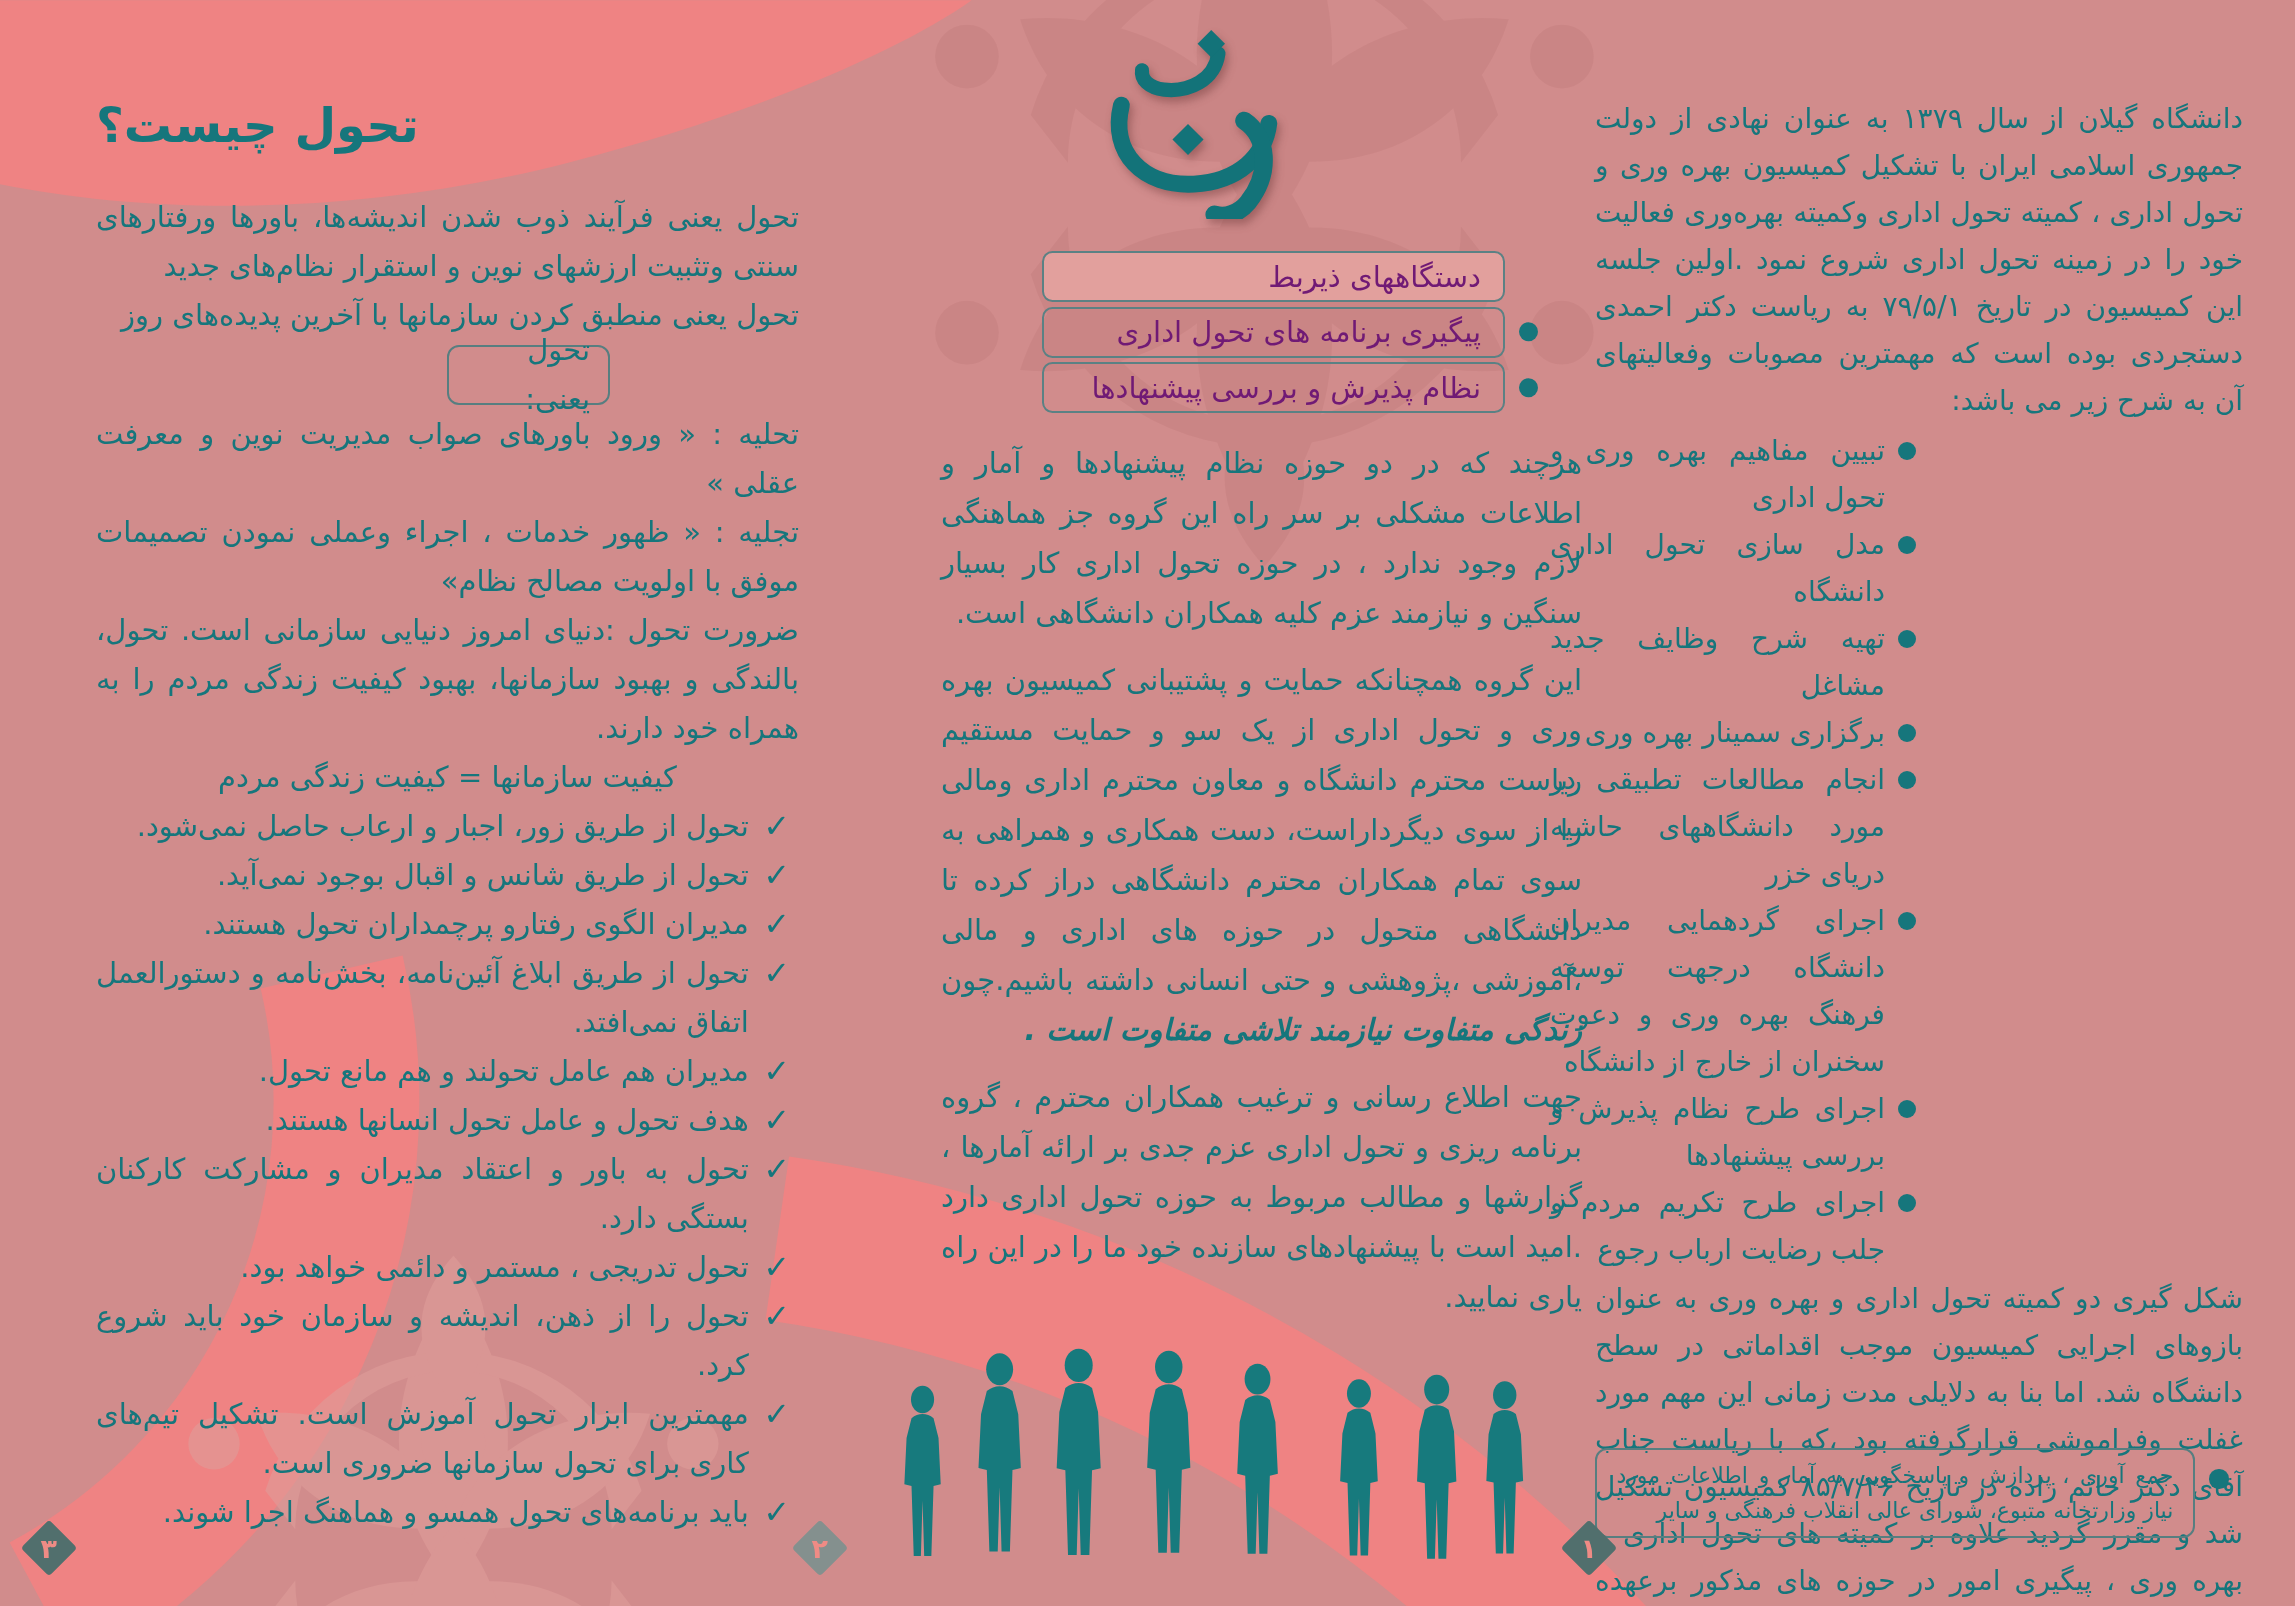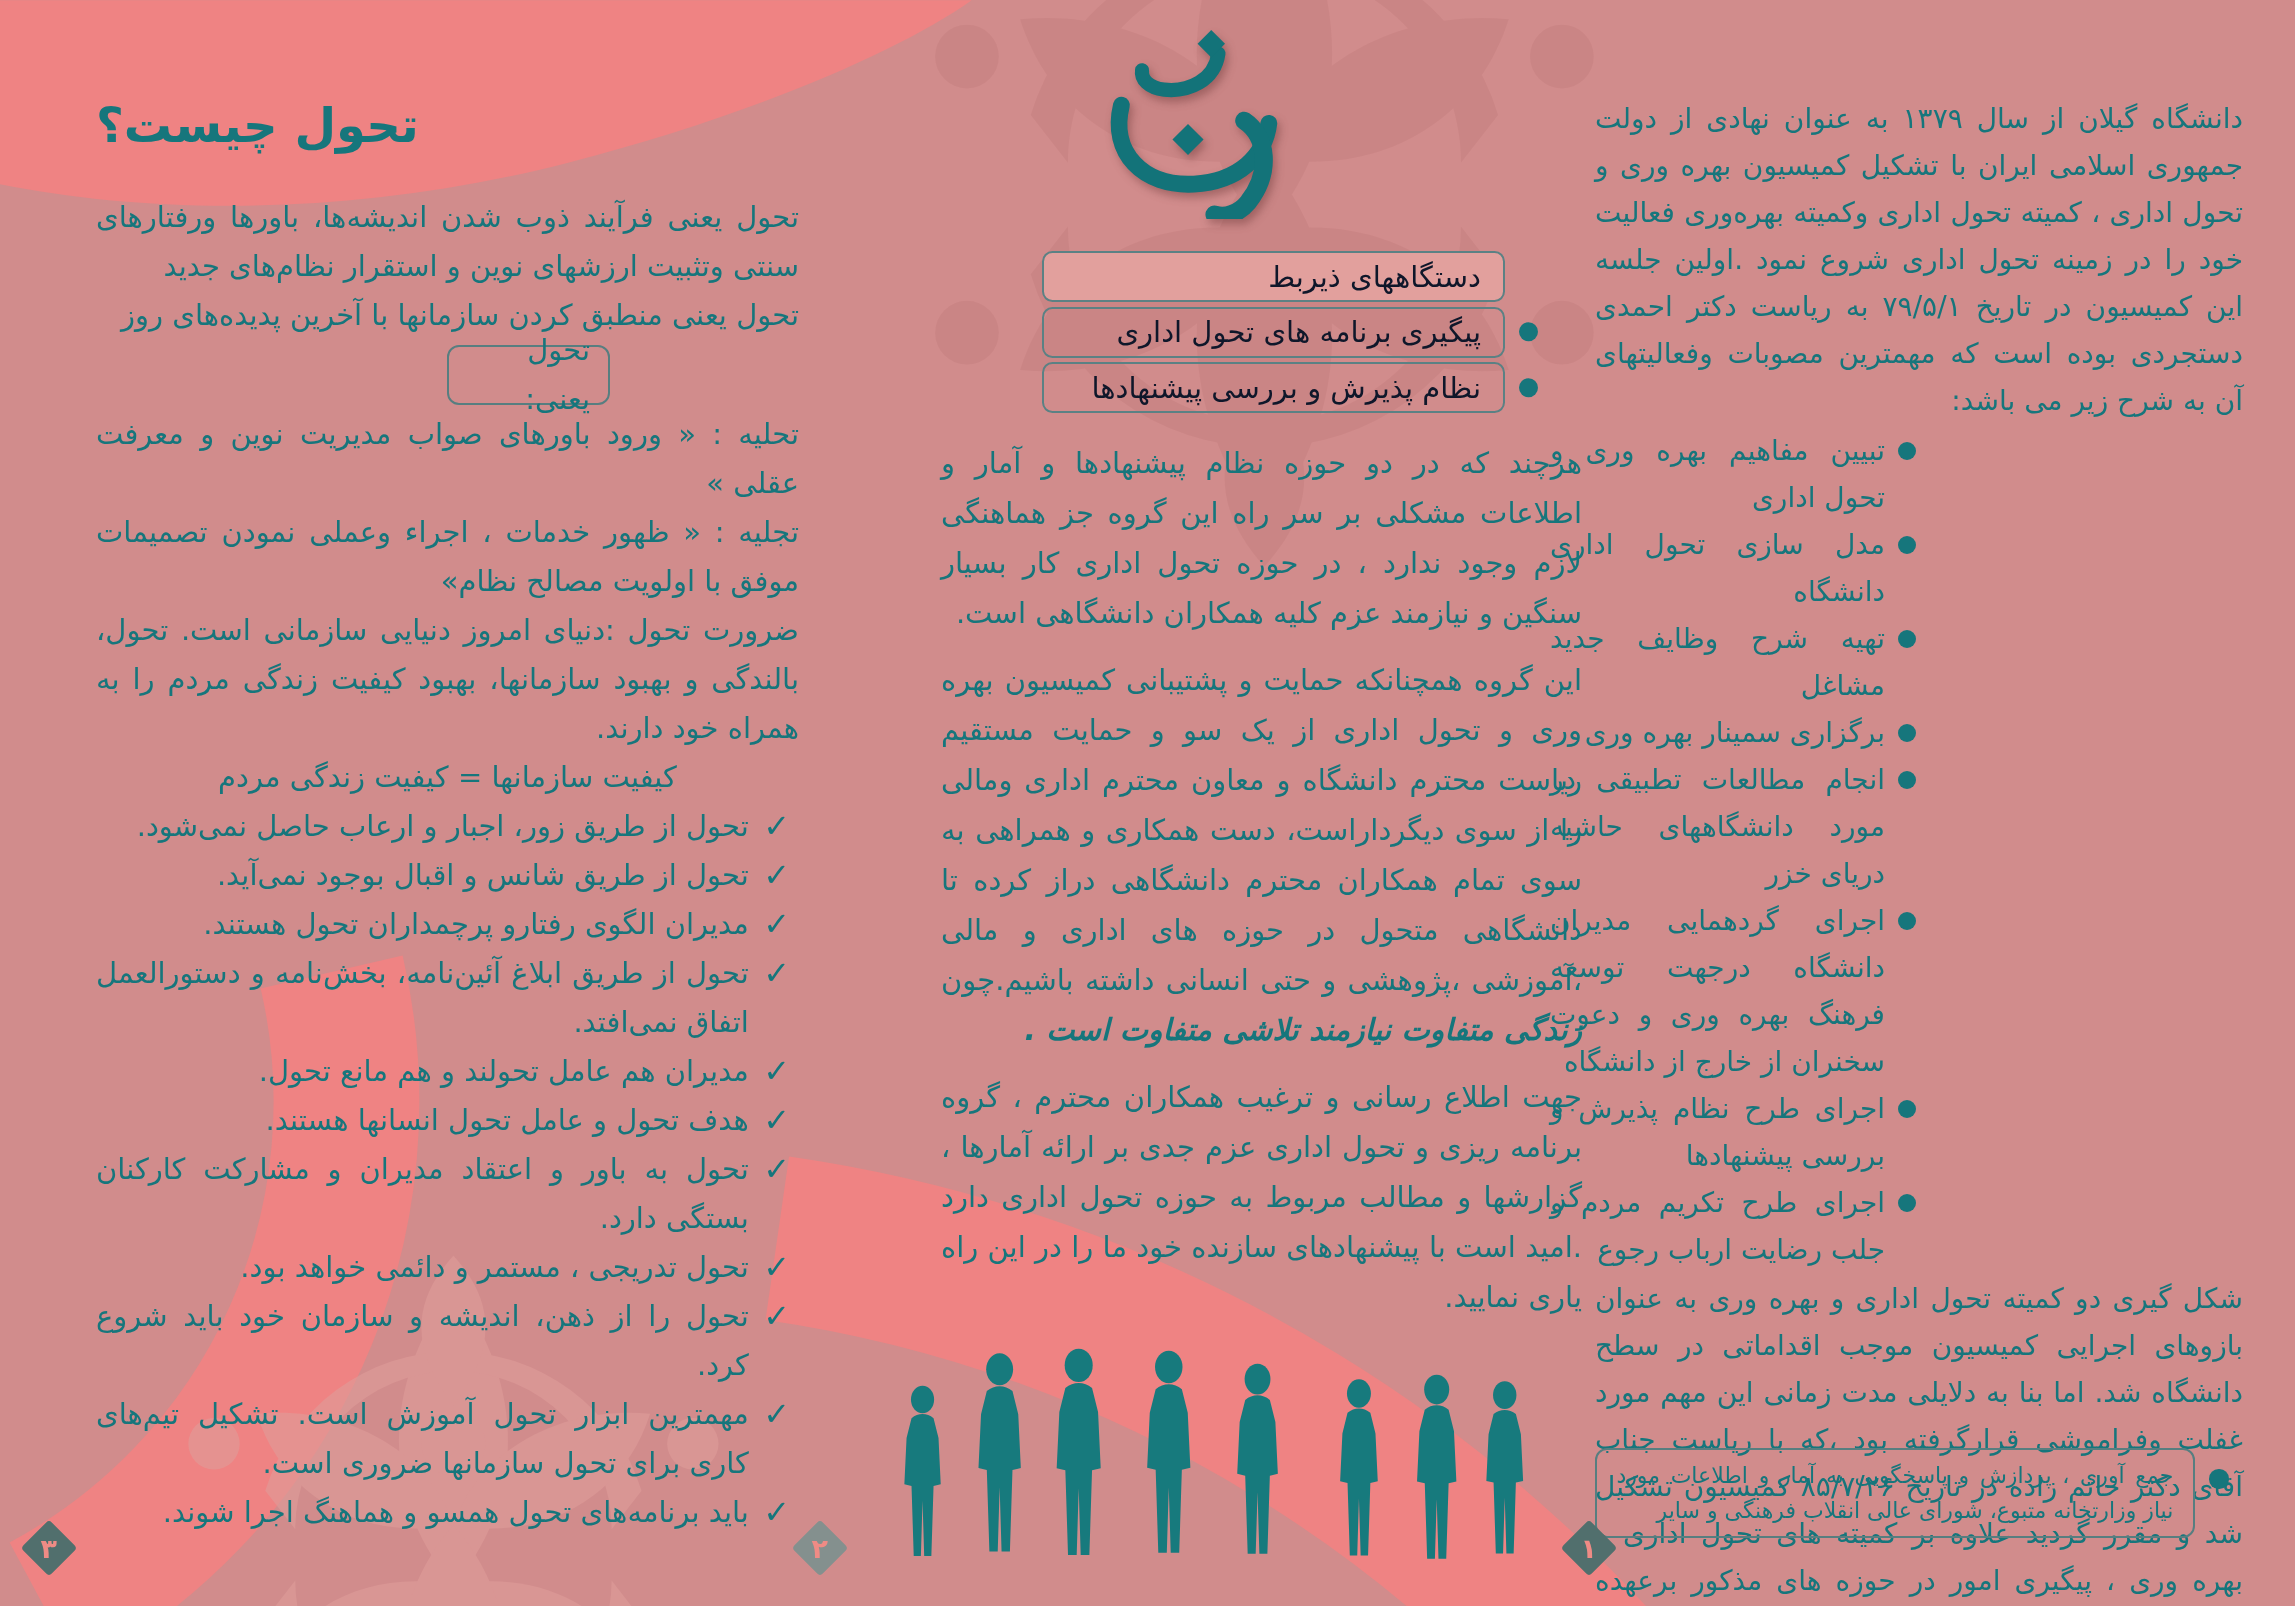--- a/index.html
+++ b/index.html
@@ -26,21 +26,21 @@
     font-family:"DejaVu Sans", sans-serif;
     margin-top:36px;
   }
   .footer-box .side-dot{position:absolute;right:-36px;top:19.4px;width:19.4px;height:19.4px;border-radius:50%;background:#16767c;}
   
   .mid-boxes{position:absolute;z-index:3;left:1042px;top:251px;width:463px;direction:rtl;}
   .mbox{
     position:relative;box-sizing:border-box;height:51px;margin-bottom:4.5px;
     border:2.6px solid #5b8184;border-radius:10.4px;
     display:flex;align-items:center;padding:0 22px;
-    font-size:29px;color:#0f172a;font-family:"DejaVu Sans", sans-serif;
+    font-size:29px;color:#701a75;font-family:"DejaVu Sans", sans-serif;
   }
   .mbox.lightfill{background:#e2a09d;}
   .mbox .side-dot{position:absolute;right:-35px;top:50%;transform:translateY(-50%);width:19.4px;height:19.4px;border-radius:50%;background:#16767c;}
   .mid-col{left:941px;top:438px;width:641px;font-size:29px;line-height:50px;}
   .mid-col .para{margin-bottom:17px;}
   .emph{font-weight:bold;font-style:italic;font-size:30px;}
   .people{position:absolute;z-index:3;left:895px;top:1346px;}
   
   .left-col{left:96px;top:97px;width:703px;font-size:29px;line-height:49px;}
   .page-title{font-size:48px;font-weight:bold;text-align:left;line-height:1.2;margin:0 0 38px 0 !important;}

